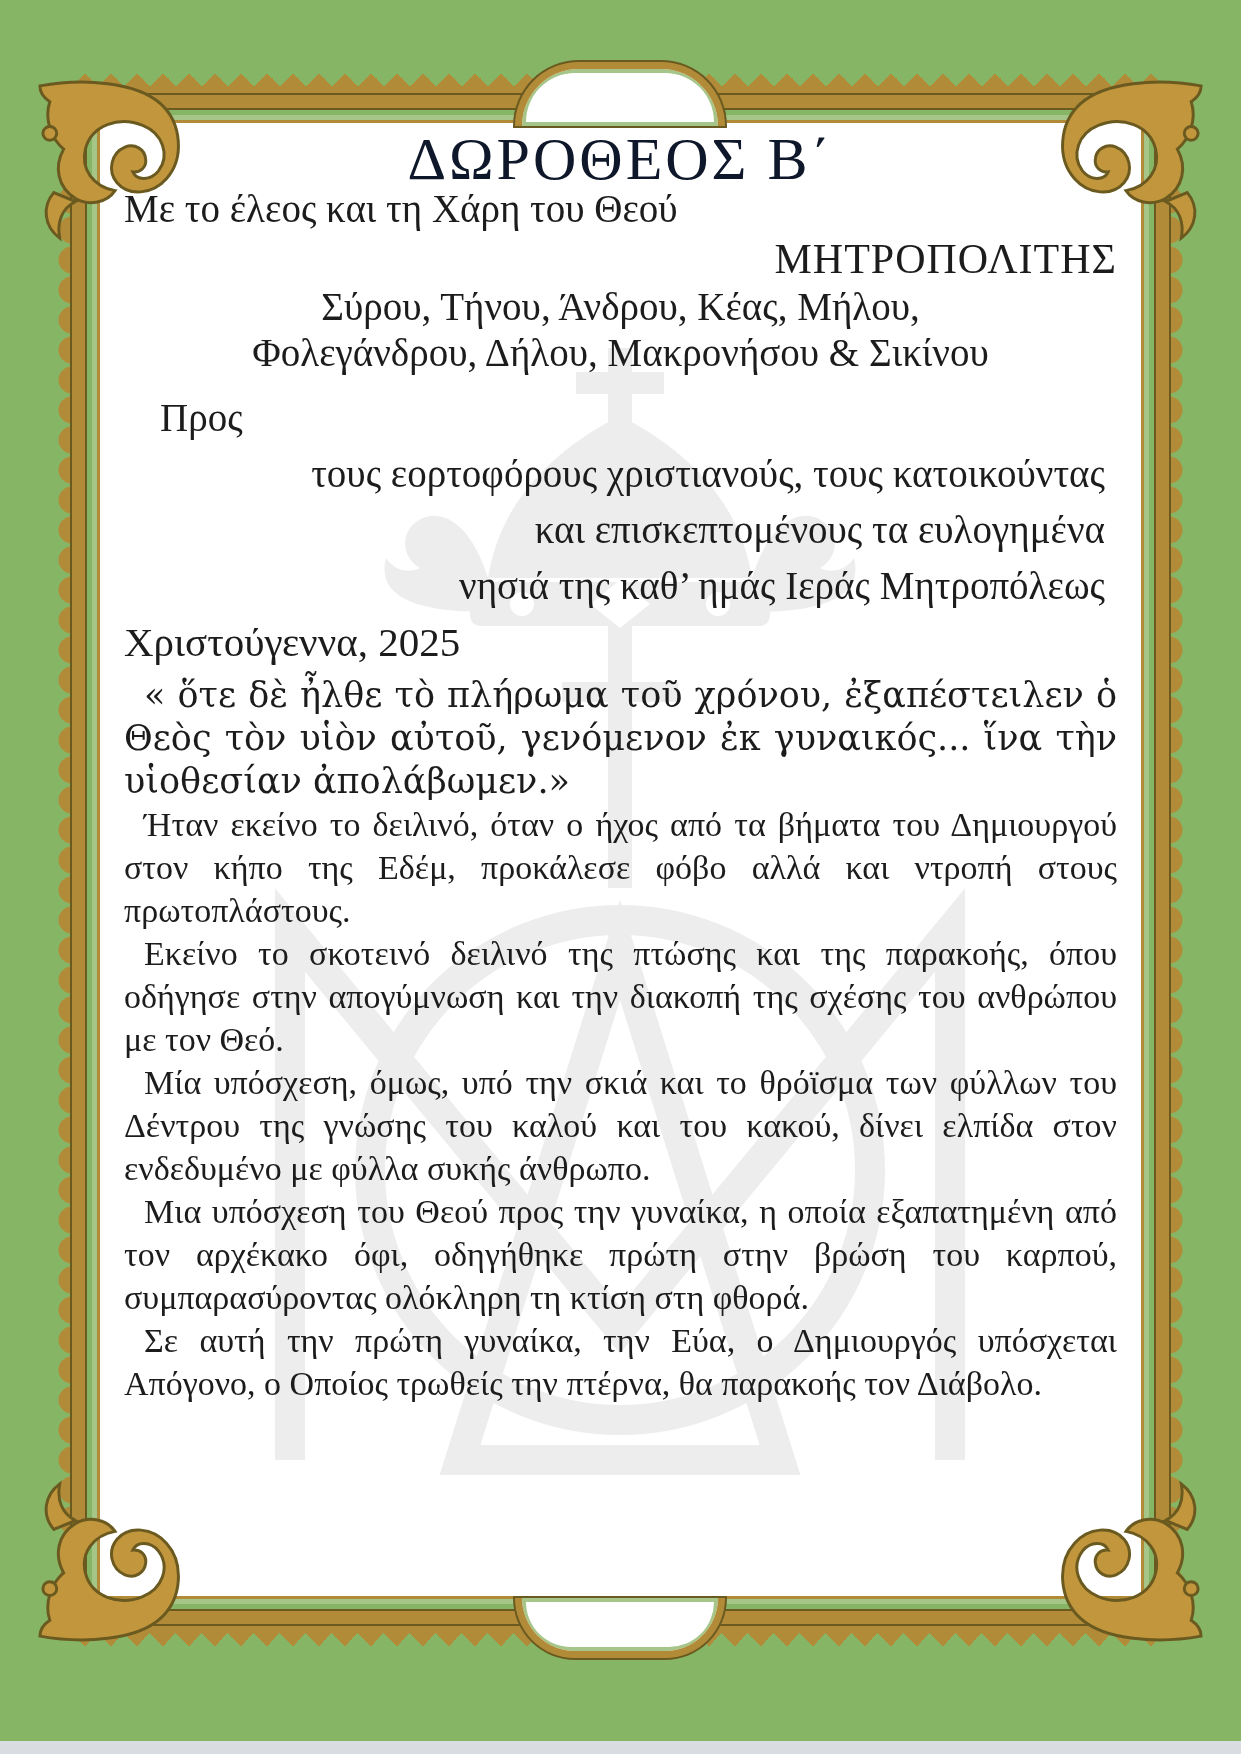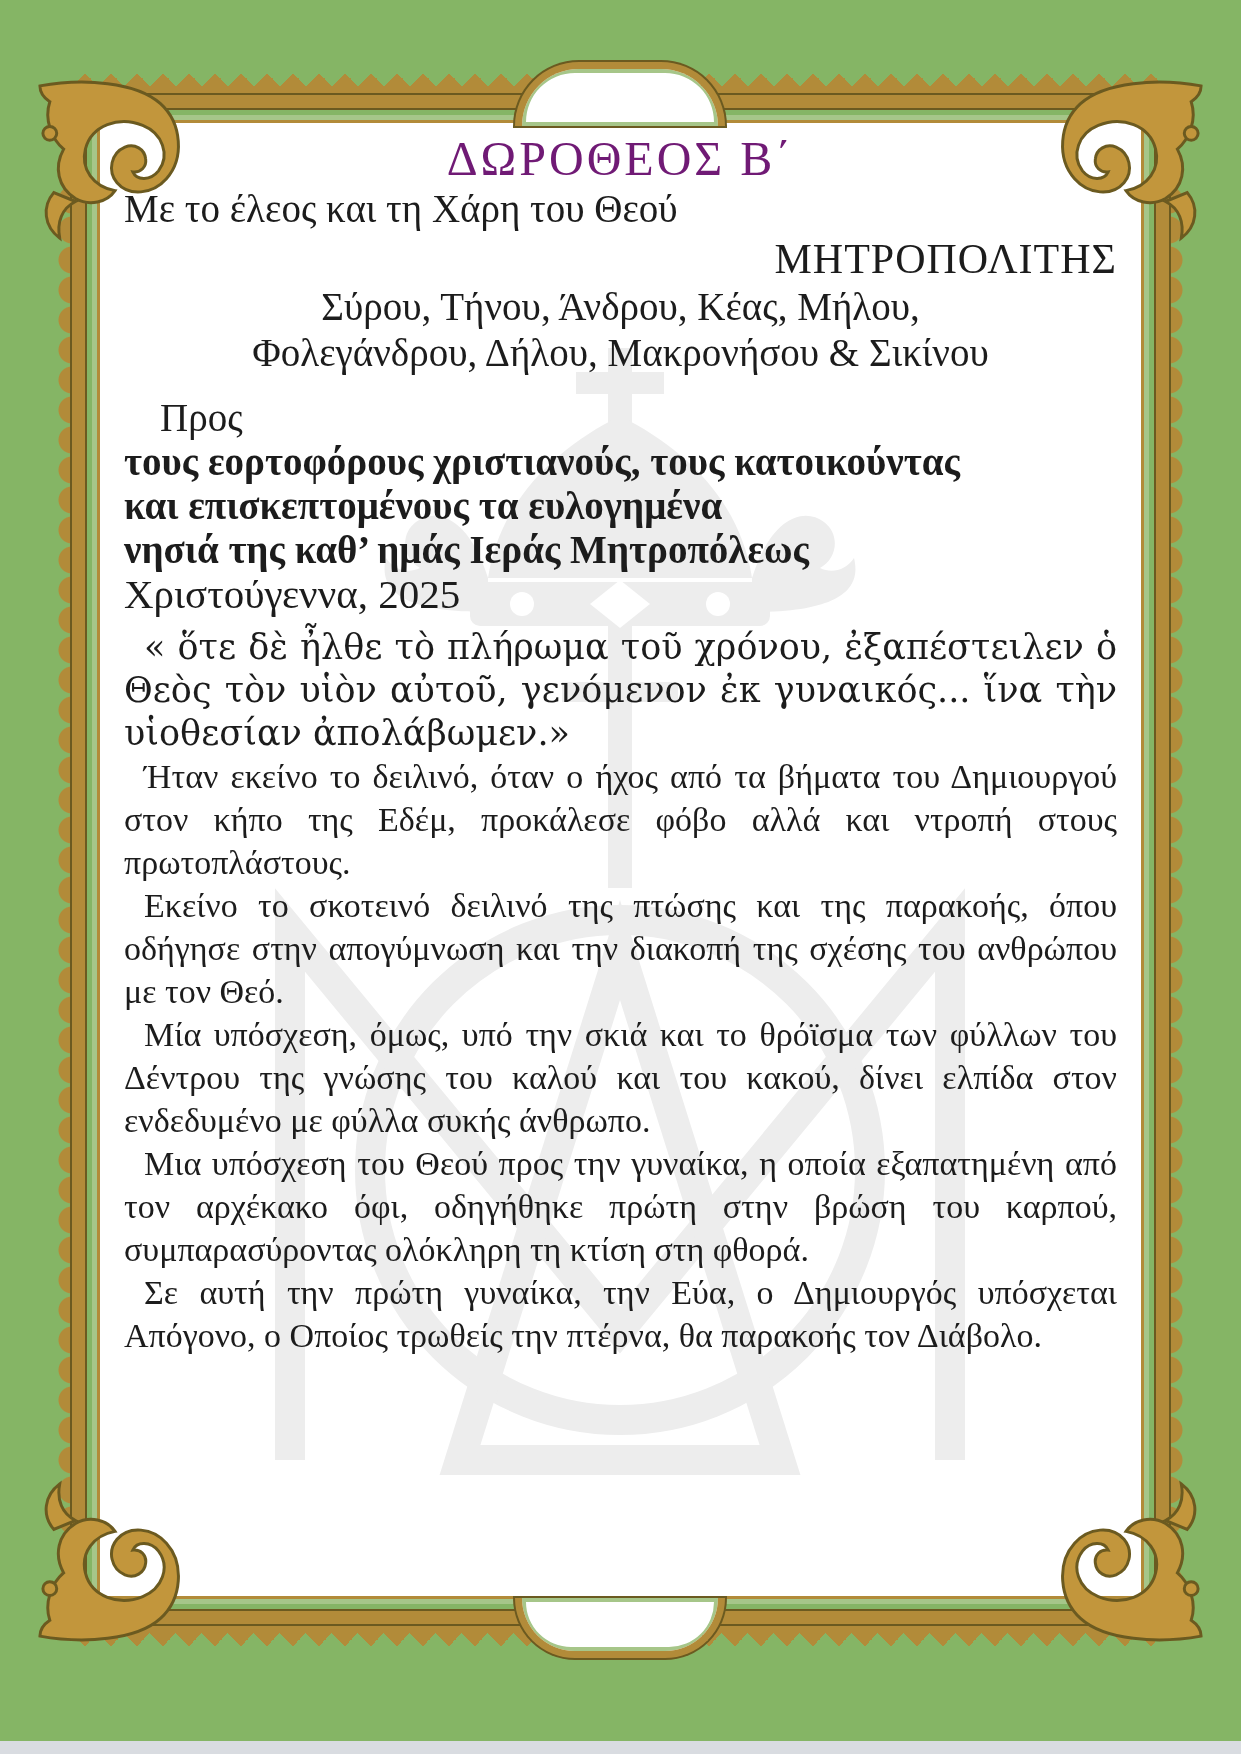--- a/index.html
+++ b/index.html
@@ -80,28 +80,28 @@
     background:#d9dce1;z-index:6;
   }
   
   .watermark{position:absolute;left:170px;top:330px;width:900px;height:1180px;z-index:2;}
   
   .content{
     position:absolute;left:104px;top:124px;width:1033px;height:1470px;
     box-sizing:border-box;padding:10px 20px;overflow:hidden;z-index:3;
   }
   .doc-title{
-    margin:0;text-align:center;color:#701a75;
-    font-size:48px;line-height:50px;font-weight:normal;letter-spacing:3px;
+    margin:0;text-align:center;color:#0f172a;
+    font-size:60px;line-height:50px;font-weight:normal;letter-spacing:3px;
   }
   .grace-line{margin:0;text-align:left;font-size:39px;line-height:50px;}
   .office-line{margin:0;text-align:right;font-size:42px;line-height:50px;letter-spacing:1px;}
   .sees-line{margin:0;text-align:center;font-size:39px;line-height:46px;}
   .addr-to{margin:20px 0 0 36px;font-size:39px;line-height:44px;}
-  .addr-line{margin:0;text-align:left;font-size:39px;line-height:44px;font-weight:bold;}
+  .addr-line{margin:12px;text-align:right;font-size:39px;line-height:44px;}
   .addr-date{margin:0;text-align:left;font-size:41px;line-height:44px;}
   .salutation{margin:8px 0 0 0;font-size:39px;line-height:52px;}
   .body-paragraphs p{
     margin:0;font-size:34px;line-height:43px;
     text-align:justify;text-indent:20px;
   }
   .body-paragraphs p.quote{
     margin-top:10px;
     font-family:"DejaVu Serif",serif;font-size:35px;
   }

